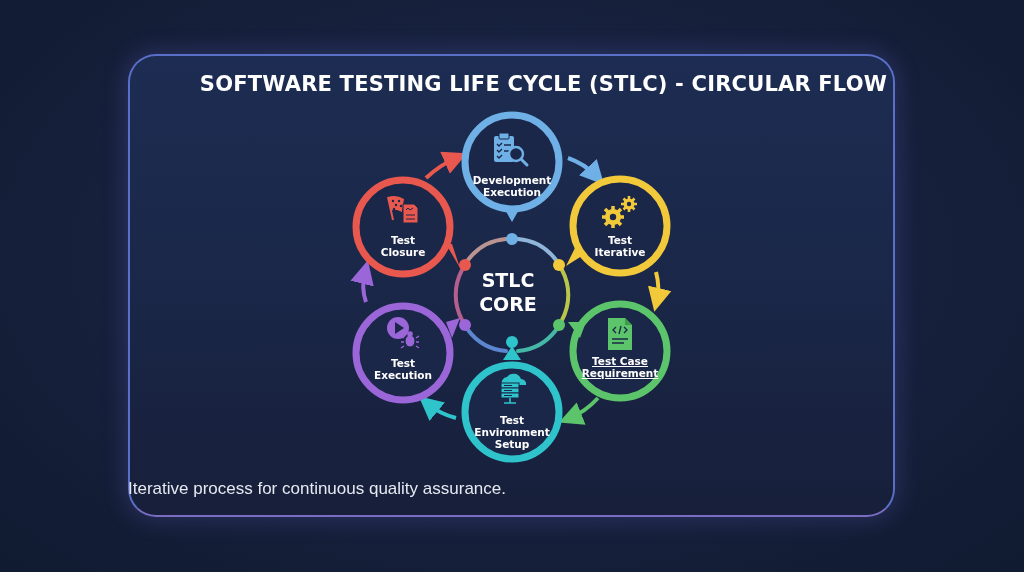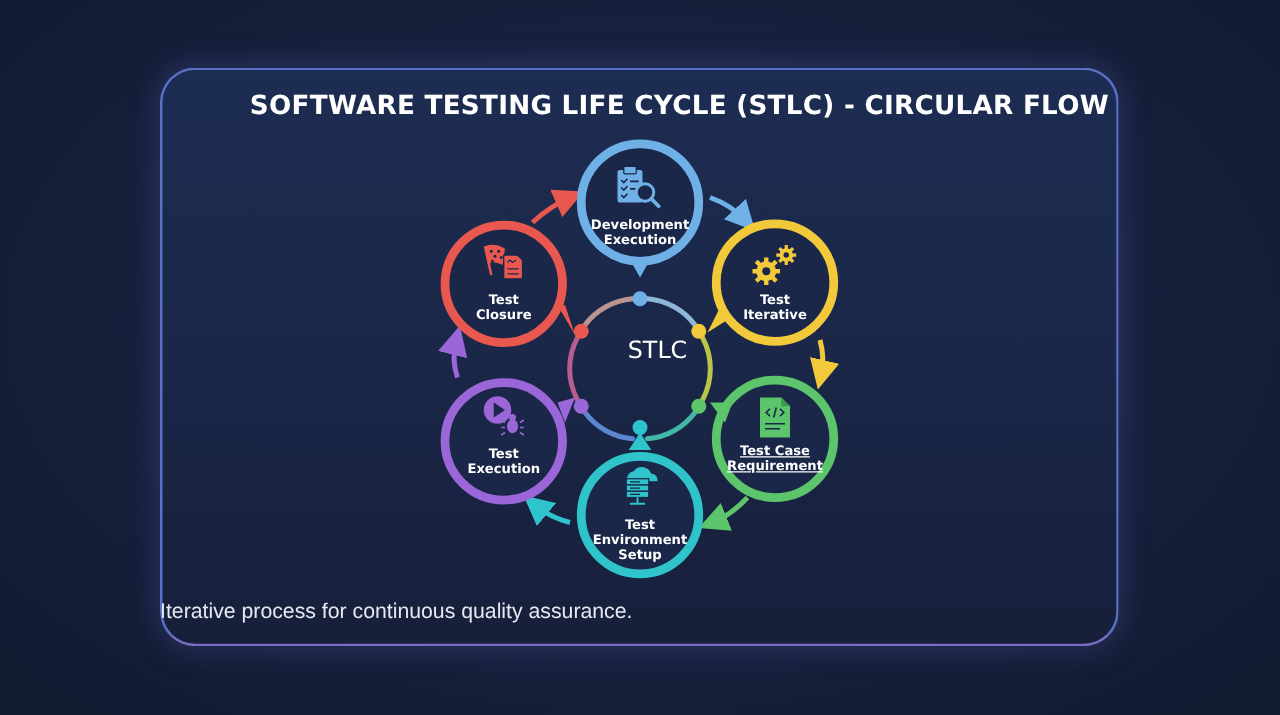--- a/index.html
+++ b/index.html
@@ -32,22 +32,22 @@
     position:absolute;left:128px;top:479px;width:767px;text-align:left;
     color:#e6e9f2;font-family:"Liberation Sans","DejaVu Sans",sans-serif;font-size:17px;
   }
   svg.diagram{position:absolute;left:0;top:0;}
   .node-label{
     position:absolute;width:110px;text-align:center;color:#ffffff;
     font-family:"DejaVu Sans","Liberation Sans",sans-serif;font-weight:bold;
     font-size:10.5px;line-height:12px;
   }
   .core-label{
-    position:absolute;left:476px;top:268px;width:100px;text-align:center;color:#fff;
-    font-family:"DejaVu Sans","Liberation Sans",sans-serif;font-weight:normal;
+    position:absolute;left:458px;top:268px;width:100px;text-align:center;color:#fff;
+    font-family:"DejaVu Sans","Liberation Sans",sans-serif;font-weight:bold;
     font-size:19px;line-height:24px;
   }
 </style>
 </head>
 <body>
 
 <div class="panel"></div>
 <div class="panel-border"></div>
 
 <div class="title">SOFTWARE TESTING LIFE CYCLE (STLC) - CIRCULAR FLOW</div>
@@ -177,20 +177,21 @@
         <circle cx="401" cy="206" r="1.2" fill="#1b2748"></circle>
       <circle cx="394" cy="209" r="1.2" fill="#1b2748"></circle>
       <path d="M403,204 h11 l4,4 v15 h-15 Z" fill="#e8584f" stroke="#1b2748" stroke-width="1"></path>
       <path d="M406,210 l2,-2 l2,2 l3,-2 M406,215 h9 M406,219 h9" stroke="#1b2748" stroke-width="1" fill="none"></path>
     </g>
   </g>
 </svg>
 
 <div class="core-label">
   <div>STLC</div>
+  <div>CORE</div>
 </div>
 
 <div class="node-label" style="left:457px;top:174px;">
   <div>Development</div>
   <div>Execution</div>
 </div>
 <div class="node-label" style="left:565px;top:234px;">
   <div>Test</div>
   <div>Iterative</div>
 </div>

